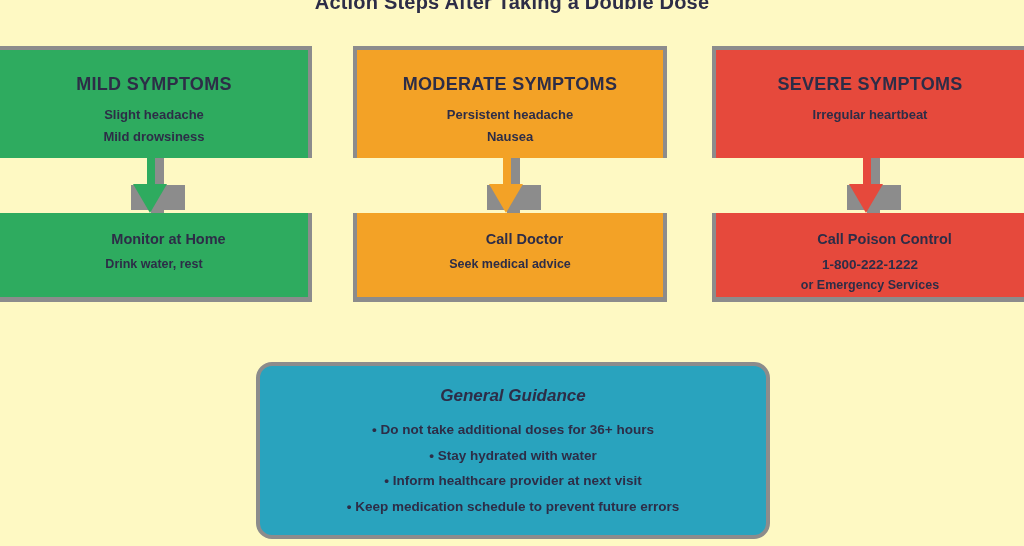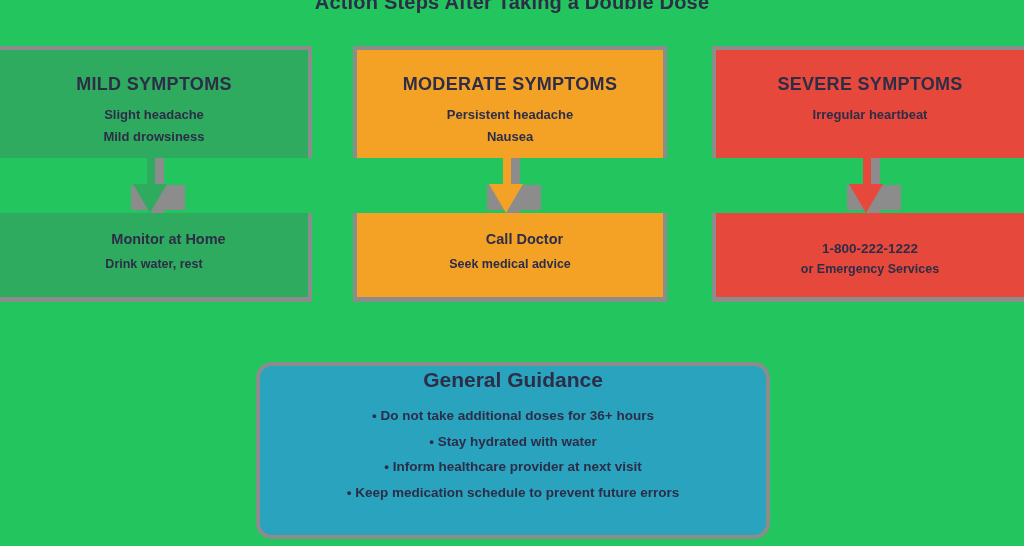--- a/index.html
+++ b/index.html
@@ -1,17 +1,17 @@
 <!DOCTYPE html>
 <html><head>
 <meta charset="utf-8">
 <style>
   html,body{margin:0;padding:0;background:#000;}
   .canvas{
-    position:relative;width:1024px;height:546px;background:#22c55e;
+    position:relative;width:1024px;height:546px;background:#fef9c3;
     overflow:hidden;font-family:"Liberation Sans",sans-serif;
     color:#2d2d47;
   }
   .title{
     position:absolute;top:-9px;left:0;width:100%;text-align:center;
     font-size:20px;font-weight:bold;color:#2d2d47;letter-spacing:.2px;
   }
   .col{position:absolute;top:46px;}
   .col-mild{left:-4px;width:316px;}
   .col-moderate{left:353px;width:314px;}
@@ -39,21 +39,21 @@
   .arrow-mild .arrow-head{border-top:29px solid #2eab5f;}
   .arrow-moderate .arrow-shaft{background:#f3a226;}
   .arrow-moderate .arrow-head{border-top:29px solid #f3a226;}
   .arrow-severe .arrow-shaft{background:#e6493c;}
   .arrow-severe .arrow-head{border-top:29px solid #e6493c;}
   .guidance{
     position:absolute;left:256px;top:362px;width:514px;height:177px;
     box-sizing:border-box;background:#29a3be;border:4px solid #8c8c8c;
     border-radius:16px;text-align:center;
   }
-  .guidance h2{margin:2px 0 0 0;font-size:21px;font-weight:bold;}
+  .guidance h2{margin:20px 0 0 0;font-size:17px;font-weight:bold;font-style:italic;}
   .guidance ul{list-style:none;margin:11px 0 0 0;padding:0;}
   .guidance li{font-size:13.5px;font-weight:600;line-height:25.5px;}
   .guidance li::before{content:"\2022\00a0";}
 </style>
 </head>
 <body>
 
 <div class="canvas">
 
   <div class="title">Action Steps After Taking a Double Dose</div>
@@ -99,20 +99,21 @@
       <h2>SEVERE SYMPTOMS</h2>
       <p>Irregular heartbeat</p>
     </div>
     <div class="arrow-zone arrow-severe">
       <div class="arrow-shadow-shaft"></div>
       <div class="arrow-shadow-head"></div>
       <div class="arrow-shaft"></div>
       <div class="arrow-head"></div>
     </div>
     <div class="box act severe">
+      <h3>Call Poison Control</h3>
       <p class="phone">1-800-222-1222</p>
       <p>or Emergency Services</p>
     </div>
   </section>
 
   <div class="guidance">
     <h2>General Guidance</h2>
     <ul>
       <li>Do not take additional doses for 36+ hours</li>
       <li>Stay hydrated with water</li>

